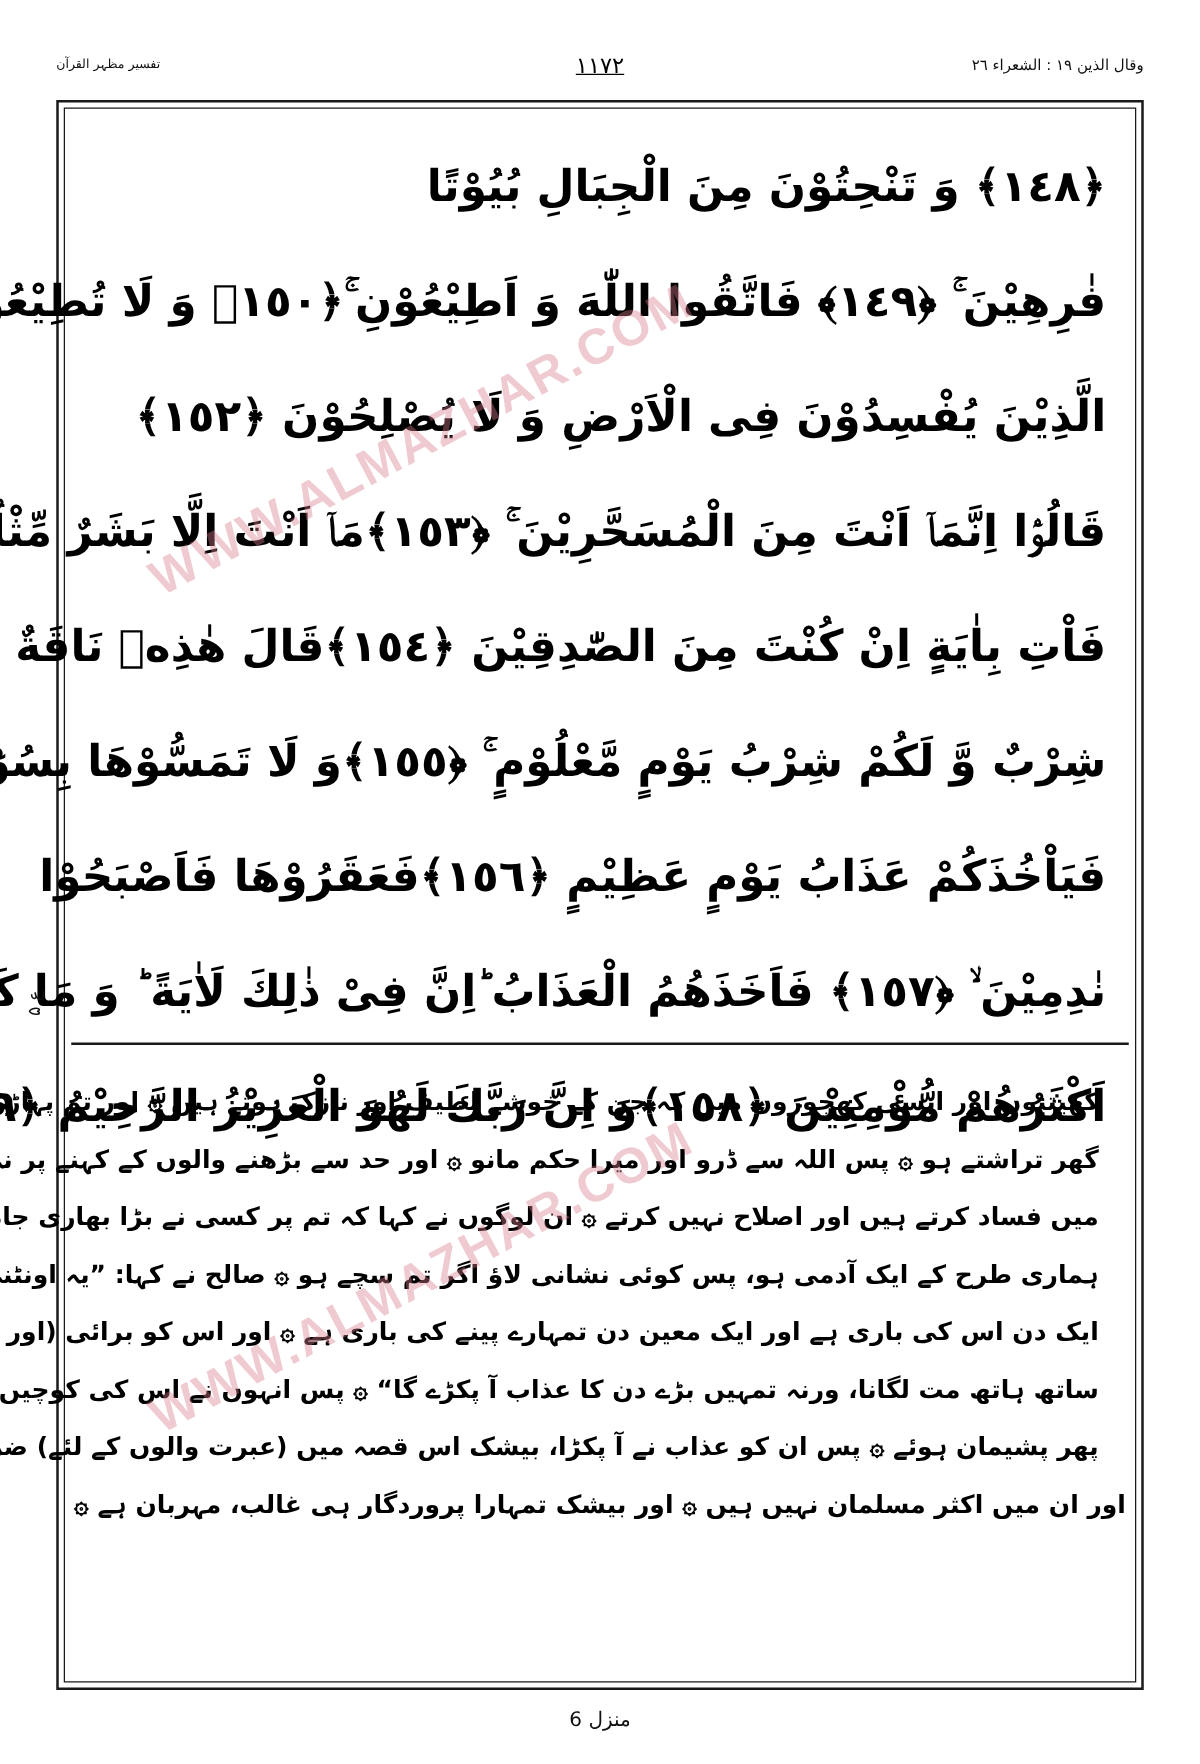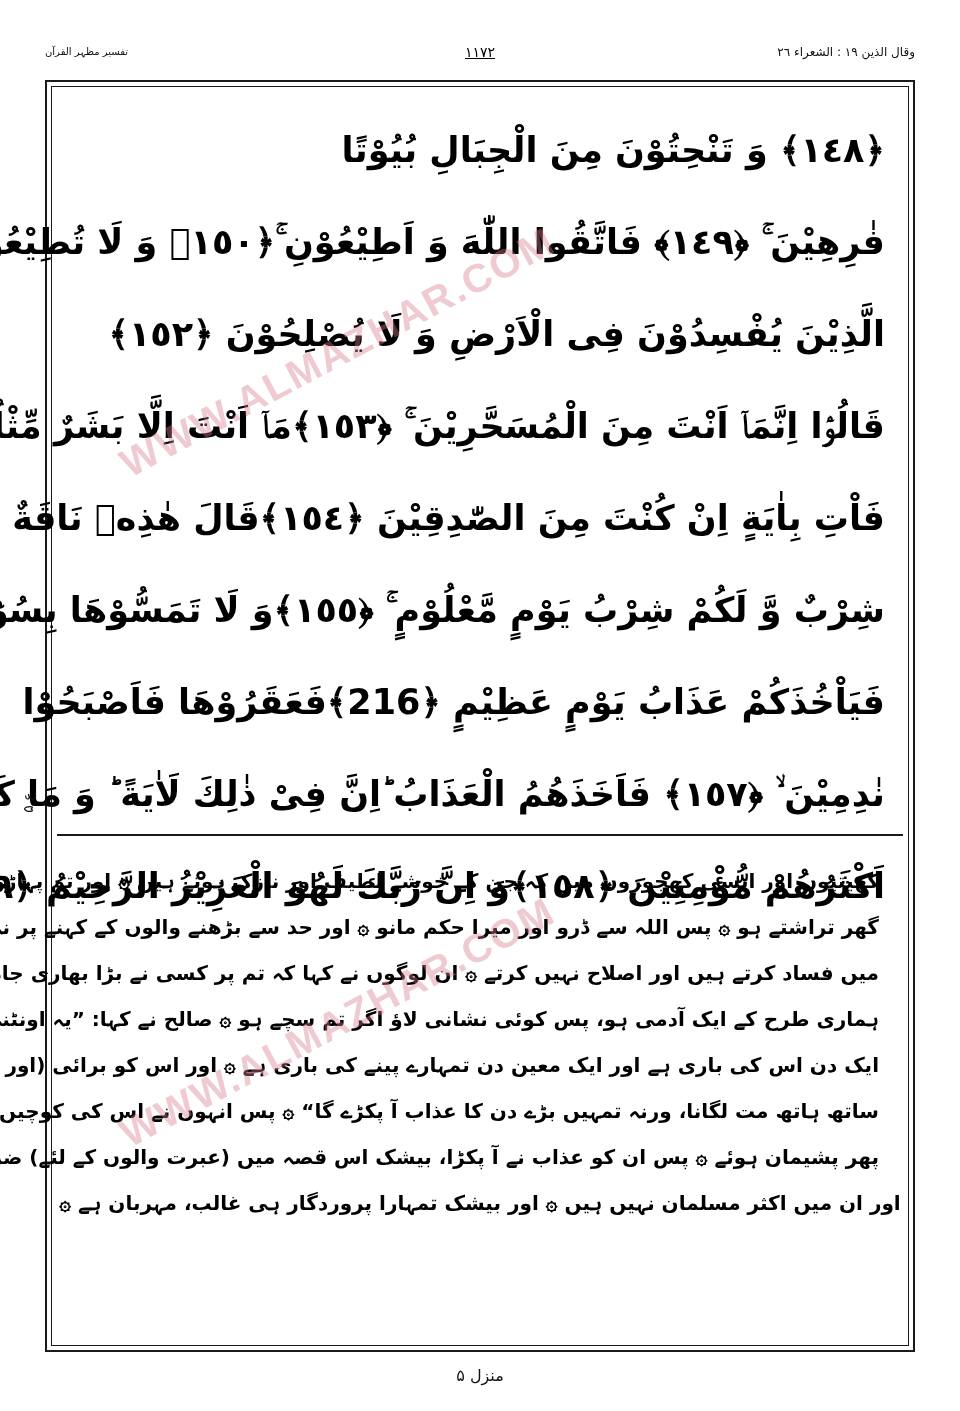--- a/index.html
+++ b/index.html
@@ -46,21 +46,21 @@
   .header-right {
     font-family: "DejaVu Sans", sans-serif;
     font-size: 12px;
     letter-spacing: 0.5px;
   }
   .header-left {
     font-size: 10px;
     direction: rtl;
   }
   .header-center {
-    font-size: 14px;
+    font-size: 18px;
     letter-spacing: 1px;
     position: absolute;
     left: 50%;
     transform: translateX(-50%);
     text-decoration: underline;
   }
 
   
   .frame {
     position: absolute;
@@ -225,21 +225,21 @@
       </div>
       <div class="arabic-line">
         <span>فَاْتِ بِاٰيَةٍ اِنْ كُنْتَ مِنَ الصّٰدِقِيْنَ ﴿١٥٤﴾</span>
         <span>قَالَ هٰذِهٖ نَاقَةٌ لَّهَا</span>
       </div>
       <div class="arabic-line">
         <span>شِرْبٌ وَّ لَكُمْ شِرْبُ يَوْمٍ مَّعْلُوْمٍ ۚ ﴿١٥٥﴾</span>
         <span>وَ لَا تَمَسُّوْهَا بِسُوْٓءٍ</span>
       </div>
       <div class="arabic-line">
-        <span>فَيَاْخُذَكُمْ عَذَابُ يَوْمٍ عَظِيْمٍ ﴿216﴾</span>
+        <span>فَيَاْخُذَكُمْ عَذَابُ يَوْمٍ عَظِيْمٍ ﴿١٥٦﴾</span>
         <span>فَعَقَرُوْهَا فَاَصْبَحُوْا</span>
       </div>
       <div class="arabic-line">
         <span>نٰدِمِيْنَ ۙ ﴿١٥٧﴾ فَاَخَذَهُمُ الْعَذَابُ ؕ</span>
         <span>اِنَّ فِىْ ذٰلِكَ لَاٰيَةً ؕ وَ مَا كَانَ</span>
       </div>
       <div class="arabic-line">
         <span>اَكْثَرُهُمْ مُّؤْمِنِيْنَ ﴿١٥٨﴾</span>
         <span>وَ اِنَّ رَبَّكَ لَهُوَ الْعَزِيْزُ الرَّحِيْمُ ﴿١٥٩﴾ ع</span>
       </div>
@@ -270,18 +270,18 @@
         <span>پھر پشیمان ہوئے ۞ پس ان کو عذاب نے آ پکڑا، بیشک اس قصہ میں (عبرت والوں کے لئے) ضرور نشانی ہے</span>
       </div>
       <div class="urdu-line last">
         <span>اور ان میں اکثر مسلمان نہیں ہیں ۞ اور بیشک تمہارا پروردگار ہی غالب، مہربان ہے ۞</span>
       </div>
     </div>
   </div>
 
   <div class="side-marker">ع ۵</div>
 
-  <div class="footer">منزل ۵</div>
+  <div class="footer">منزل 6</div>
 
   <div class="wm wm1">WWW.ALMAZHAR.COM</div>
   <div class="wm wm2">WWW.ALMAZHAR.COM</div>
 
 </div>
 
 </body></html>

